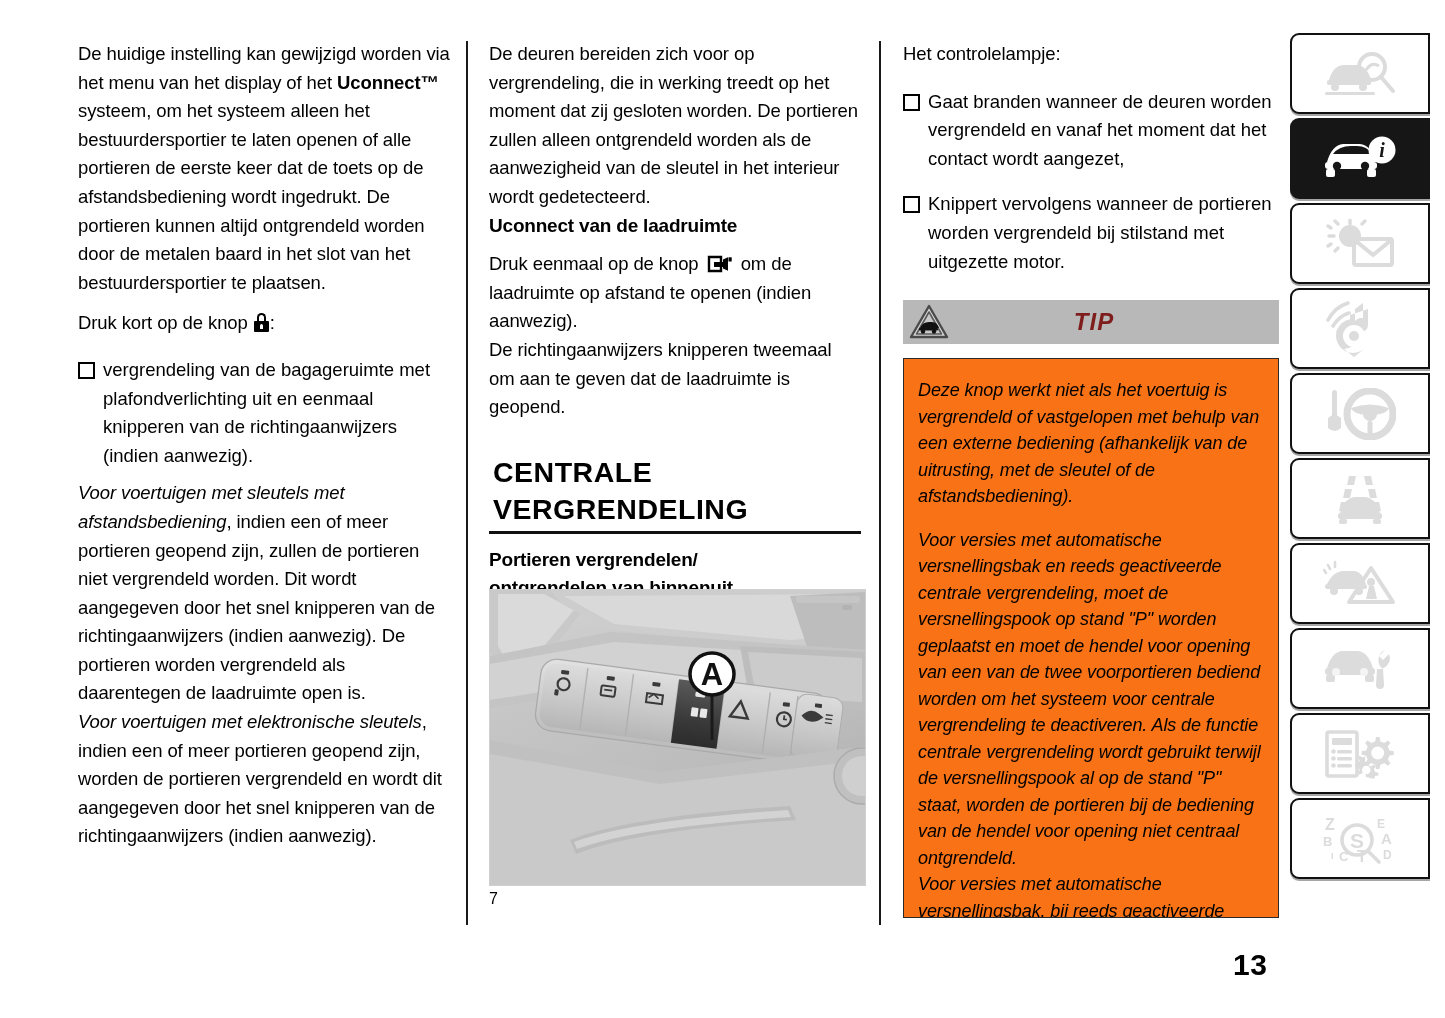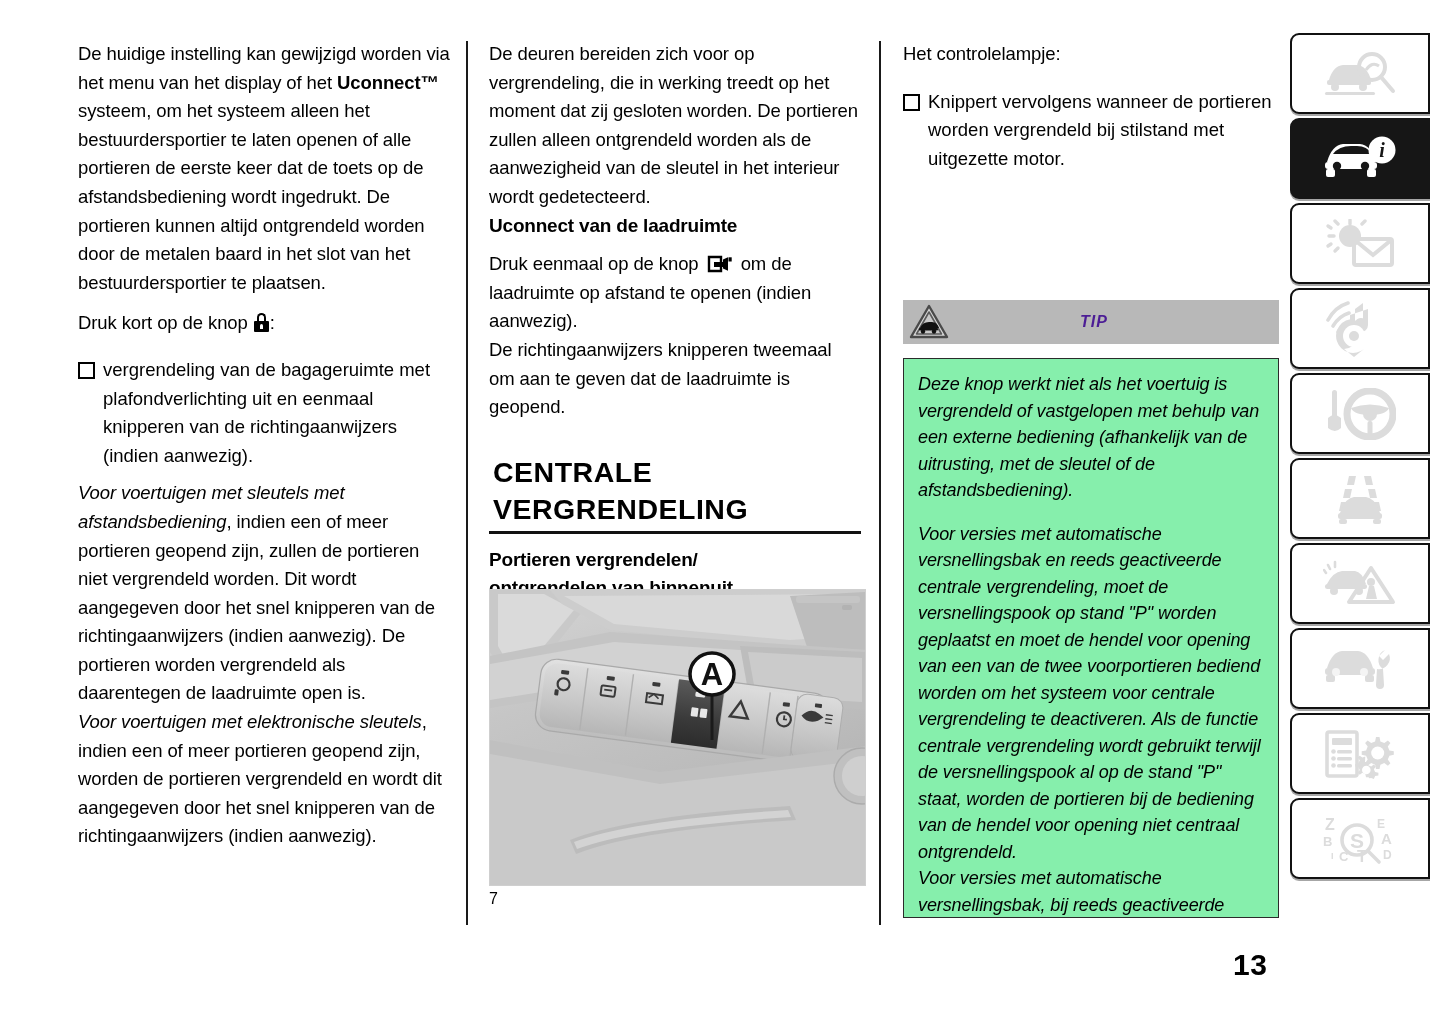--- a/index.html
+++ b/index.html
@@ -67,27 +67,27 @@
           border:1px solid #cfcfcf;box-sizing:border-box;
           background:linear-gradient(160deg,#cfcfcf 0%,#c2c2c2 30%,#bdbdbd 60%,#b4b4b4 100%);}
   .fignum{font-size:16px;margin-top:4px;color:#000;}
 
   
   .tipbar{
     position:absolute;left:903px;top:300px;width:376px;height:44px;
     background:#b8b8b8;display:flex;align-items:center;
   }
   .tipbar .tiplabel{
-    flex:1;text-align:center;color:#4c1d95;font-weight:bold;font-style:italic;
-    font-size:16px;letter-spacing:1px;padding-right:40px;
+    flex:1;text-align:center;color:#7f1d1d;font-weight:bold;font-style:italic;
+    font-size:24px;letter-spacing:1px;padding-right:40px;
   }
   .tipbox{
     position:absolute;left:903px;top:358px;width:376px;height:560px;
-    border:1.6px solid #2b2b2b;box-sizing:border-box;padding:12px 14px 0 14px;
-    overflow:hidden;background:#86efac;
+    border:1.6px solid #2b2b2b;box-sizing:border-box;padding:18px 14px 0 14px;
+    overflow:hidden;background:#f97316;
   }
   .tipbox p{font-style:italic;font-size:18px;line-height:26.5px;}
   .tipbox .gap{margin-top:17px;}
 
   
   .tabs{position:absolute;left:1290px;top:33px;width:140px;}
   .tab{
     width:140px;height:81px;margin-bottom:4px;
     border:2.2px solid #111;border-radius:9px 0 0 9px;
     background:#ffffff;box-sizing:border-box;
@@ -257,20 +257,24 @@
         <text x="222" y="95" font-family="'Liberation Sans',sans-serif" font-size="31" font-weight="bold" text-anchor="middle" fill="#111">A</text>
       </svg>
     </div>
     <div class="fignum">7</div>
   </div>
 
   <div class="col col3">
     <p>Het controlelampje:</p>
 
     <div class="bulwrap" style="margin-top:19px;">
+      <div class="bul">
+        <span class="sq"></span>
+        <span>Gaat branden wanneer de deuren worden vergrendeld en vanaf het moment dat het contact wordt aangezet,</span>
+      </div>
       <div class="bul" style="margin-top:17px;">
         <span class="sq"></span>
         <span>Knippert vervolgens wanneer de portieren worden vergrendeld bij stilstand met uitgezette motor.</span>
       </div>
     </div>
   </div>
 
   <div class="tipbar">
     <span style="padding-left:6px;display:flex;align-items:center;">
       <svg width="40" height="38" viewBox="0 0 40 38">

